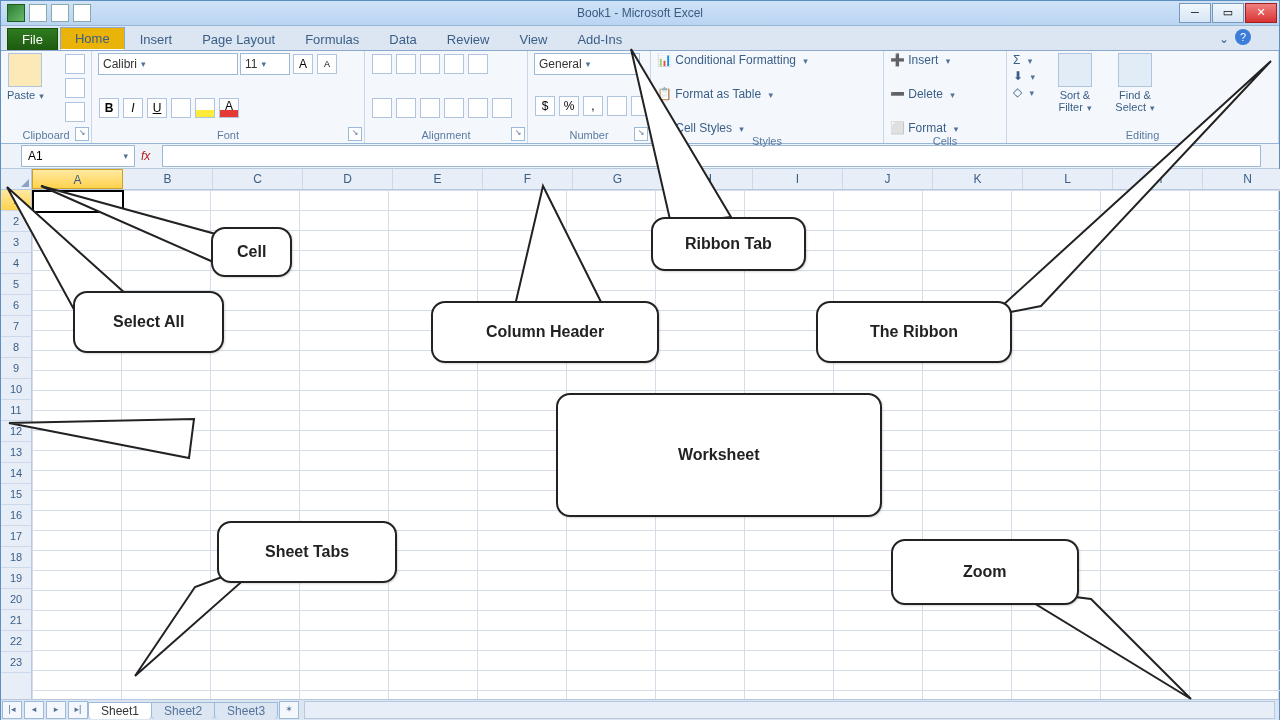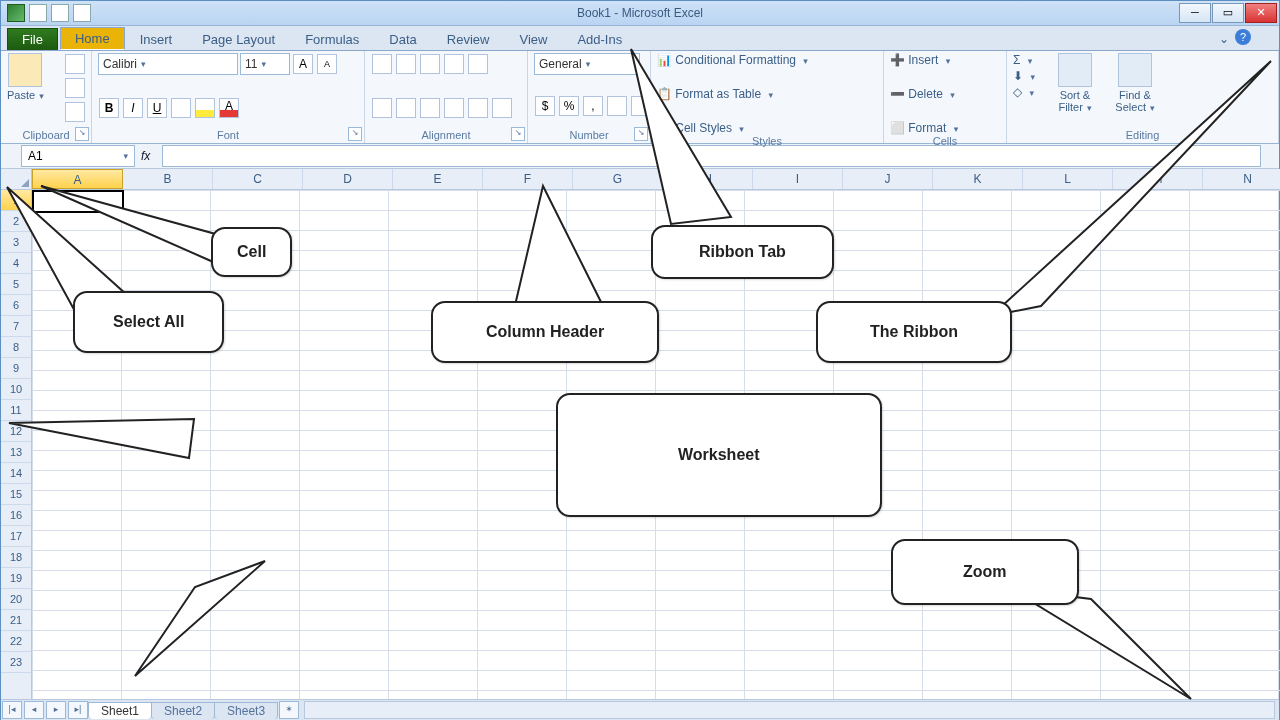--- a/index.html
+++ b/index.html
@@ -25,21 +25,21 @@
 .grp .body{flex:1;display:flex;gap:20px;align-items:flex-start}
 .bigbtn{width:40px;text-align:center;color:#3a5e86;font-size:11px}
 .bigbtn .bic{width:32px;height:32px;margin:0 auto 2px auto;border:1px solid #b0c4de;background:#fce9b8}
 .smic{width:18px;height:18px;border:1px solid #b0c4de;display:inline-block;margin:1px;background:#fff}
 .selbox{height:20px;border:1px solid #9db9d8;background:#fff;display:inline-flex;align-items:center;padding:0 4px;font-size:12px;color:#333}
 .arrow{margin-left:4px;color:#537199;font-size:9px}
 .glauncher{position:absolute;right:2px;bottom:2px;width:12px;height:12px;border:1px solid #9db9d8;background:#fff;font-size:8px;text-align:center;line-height:10px;color:#537199}
 .namebar{height:24px;background:#eef3fa;border-bottom:1px solid #b8c9df;display:flex;align-items:center}
 .namebox{width:100px;height:20px;border:1px solid #9db9d8;background:#fff;margin-left:20px;display:flex;align-items:center;padding:0 6px;justify-content:space-between}
 .fxbar{flex:1;height:20px;border:1px solid #9db9d8;background:#fff;margin:0 18px 0 6px}
-.fxlabel{font-style:italic;color:#0f172a;margin:0 6px}
+.fxlabel{font-style:italic;color:#b91c1c;margin:0 6px}
 .gridwrap{position:relative;background:#fff;height:530px;display:flex}
 .rowhdrs{width:30px;background:#e8eef7;border-right:1px solid #b8c9df}
 .colhdrs{height:20px;background:#e8eef7;border-bottom:1px solid #b8c9df;display:flex}
 .ch{width:89px;border-right:1px solid #ccd9ea;text-align:center;line-height:20px;color:#3a5e86}
 .ch.sel{background:linear-gradient(#ffe9a3,#ffd24d);border:1px solid #c9a227}
 .rh{height:20px;border-bottom:1px solid #ccd9ea;text-align:center;line-height:20px;color:#3a5e86;font-size:11px}
 .rh.sel{background:linear-gradient(#ffe9a3,#ffd24d)}
 .selall{width:30px;height:20px;background:#e8eef7;border-right:1px solid #b8c9df;border-bottom:1px solid #b8c9df;position:relative}
 .selall:after{content:"";position:absolute;right:2px;bottom:2px;border-left:8px solid transparent;border-bottom:8px solid #8aa3c2}
 .cells{position:relative;flex:1}
@@ -287,21 +287,21 @@
     <span class="sheettab inactive">Sheet3</span>
     <span class="tabnav">✶</span>
     <div class="hscroll"></div>
   </div>
 
   <div class="callout" style="left:210px;top:226px">Cell</div>
   <svg class="pointer" style="left:40px;top:185px" width="200" height="80">
       <polygon points="0,0 200,55 170,75" fill="#fff" stroke="#222" stroke-width="2"></polygon>
     </svg>
 
-  <div class="callout" style="left:650px;top:224px;padding:16px 46px">Ribbon Tab</div>
+  <div class="callout" style="left:650px;top:216px;padding:16px 32px">Ribbon Tab</div>
   <svg class="pointer" style="left:610px;top:48px" width="160" height="180">
       <polygon points="20,0 120,168 60,175" fill="#fff" stroke="#222" stroke-width="2"></polygon>
     </svg>
 
   <div class="callout" style="left:72px;top:290px;padding:20px 38px">Select All</div>
   <svg class="pointer" style="left:6px;top:186px" width="130" height="130">
       <polygon points="0,0 120,108 70,128" fill="#fff" stroke="#222" stroke-width="2"></polygon>
     </svg>
 
   <div class="callout" style="left:430px;top:300px;padding:20px 53px">Column Header</div>
@@ -313,20 +313,21 @@
   <svg class="pointer" style="left:990px;top:60px" width="290" height="260">
       <polygon points="280,0 50,245 0,255" fill="#fff" stroke="#222" stroke-width="2"></polygon>
     </svg>
 
   <svg class="pointer" style="left:8px;top:412px" width="190" height="50">
       <polygon points="0,10 185,6 180,45" fill="#fff" stroke="#222" stroke-width="2"></polygon>
     </svg>
 
   <div class="callout" style="left:555px;top:392px;padding:51px 120px">Worksheet</div>
 
+  <div class="callout" style="left:216px;top:520px;padding:20px 46px">Sheet Tabs</div>
   <svg class="pointer" style="left:134px;top:560px" width="150" height="120">
       <polygon points="130,0 60,26 0,115" fill="#fff" stroke="#222" stroke-width="2"></polygon>
     </svg>
 
   <div class="callout" style="left:890px;top:538px;padding:22px 70px">Zoom</div>
   <svg class="pointer" style="left:1010px;top:588px" width="200" height="120">
       <polygon points="0,0 80,10 180,110" fill="#fff" stroke="#222" stroke-width="2"></polygon>
     </svg>
 
 </div>

